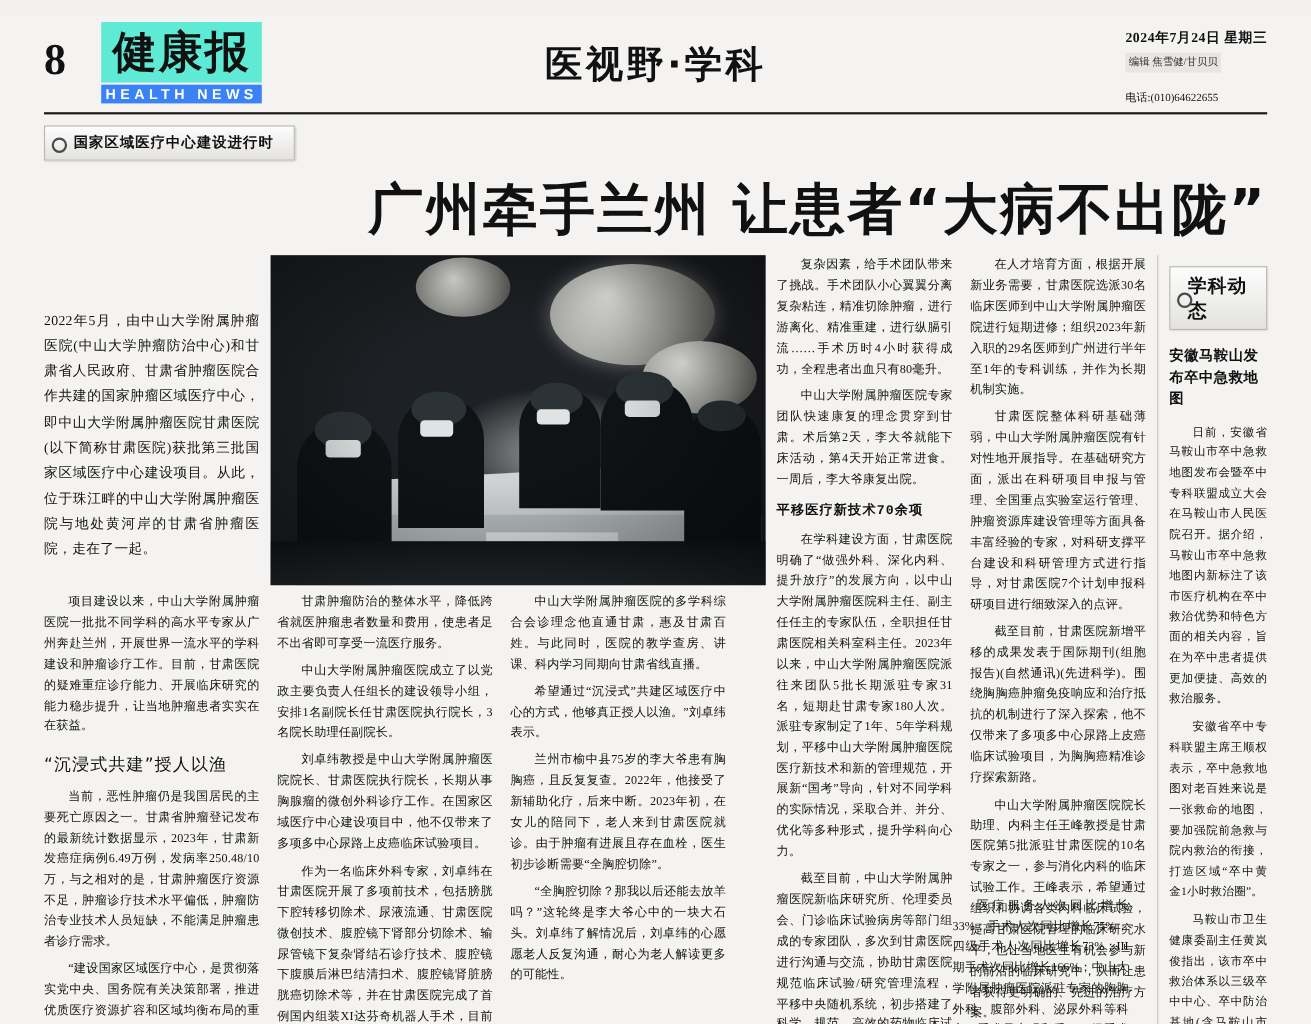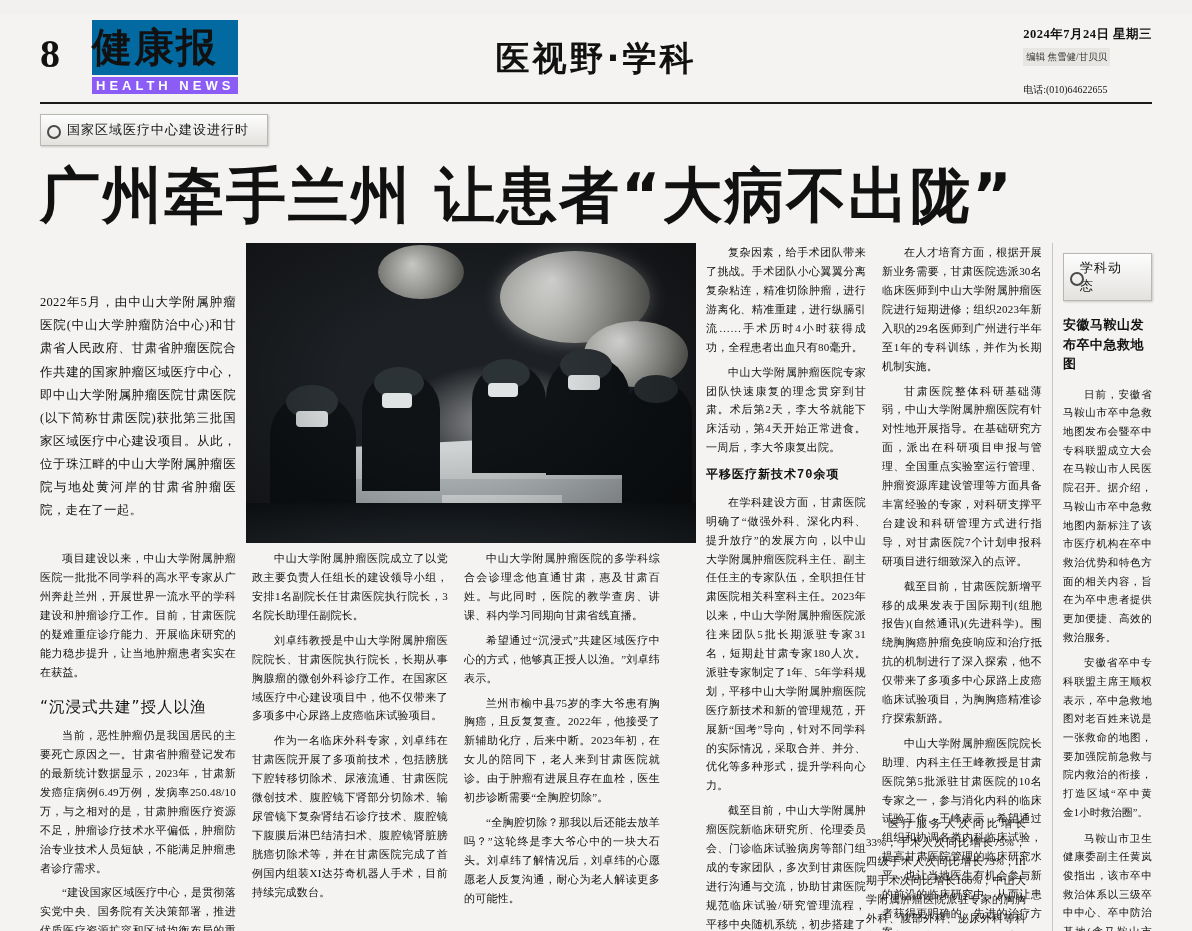--- a/index.html
+++ b/index.html
@@ -3,40 +3,40 @@
 <meta charset="utf-8">
 <style>
   html,body{margin:0;padding:0;background:#f2f1ef;}
   body{width:1192px;height:931px;font-family:"Liberation Serif",serif;color:#111;overflow:hidden;}
   .page{position:relative;width:1192px;height:931px;background:#f4f3f1;padding:0;}
   
   .masthead{position:relative;height:88px;border-bottom:2px solid #1a1a1a;margin:14px 40px 0 40px;}
   .pageno{position:absolute;left:0;top:16px;font-size:40px;font-weight:bold;font-family:"Liberation Serif",serif;}
   .logo{position:absolute;left:52px;top:6px;}
   .logo .cn{font-size:40px;font-weight:bold;letter-spacing:2px;font-family:"DejaVu Sans",sans-serif;
-            background:#0369a1;color:#111;}
-  .logo .en{margin-top:2px;background:#8b5cf6;color:#fff;font-size:13px;letter-spacing:4px;
+            background:#5eead4;color:#111;text-align:center;}
+  .logo .en{margin-top:2px;background:#3b82f6;color:#fff;font-size:13px;letter-spacing:4px;
             text-align:center;padding:1px 4px;font-family:"Liberation Sans",sans-serif;font-weight:bold;}
   .section-title{position:absolute;left:0;right:0;top:22px;text-align:center;font-size:34px;font-weight:bold;
             letter-spacing:3px;font-family:"DejaVu Sans",sans-serif;}
   .mast-right{position:absolute;right:0;top:10px;text-align:left;font-size:11px;line-height:1.7;}
   .mast-right .date{font-weight:bold;font-size:12.5px;letter-spacing:.5px;}
   .mast-right .ed{color:#333;font-size:9.5px;background:#e7e6e3;display:inline-block;padding:1px 3px;margin-top:3px;}
   .mast-right .tel{font-size:10px;margin-top:15px;}
   
   .ribbon{position:relative;display:inline-block;margin:10px 0 0 40px;
           background:linear-gradient(#fdfdfd,#e3e2df);border:1px solid #b9b7b2;
-          padding:6px 18px 6px 26px;font-size:13px;font-weight:normal;letter-spacing:1px;
+          padding:6px 18px 6px 26px;font-size:13px;font-weight:bold;letter-spacing:1px;
           font-family:"DejaVu Sans",sans-serif;box-shadow:1px 1px 2px rgba(0,0,0,.18);}
   .ribbon:before{content:"";position:absolute;left:6px;top:50%;width:10px;height:10px;margin-top:-5px;
           border:2px solid #4a4a4a;border-radius:50%;}
-  .ribbon.small{margin-left:0;font-size:13px;padding:5px 16px 5px 16px;}
-  
-  .headline{margin:16px 40px 4px 40px;font-size:60px;font-weight:bold;letter-spacing:2px;
-            font-family:"DejaVu Sans",sans-serif;line-height:1.12;}
+  .ribbon.small{margin-left:0;font-size:17px;padding:5px 16px 5px 16px;}
+  
+  .headline{margin:16px 40px 4px 40px;font-size:50px;font-weight:bold;letter-spacing:2px;
+            font-family:"DejaVu Sans",sans-serif;line-height:1.12;text-align:right;}
   
   .content{display:flex;margin:14px 40px 0 40px;}
   .left{width:656px;}
   .mid{width:340px;display:flex;margin-left:10px;}
   .right{width:158px;margin-left:10px;border-left:1px solid #c8c6c2;padding-left:10px;}
   .toprow{display:flex;}
   .lead{width:196px;font-size:12.5px;line-height:1.85;text-align:justify;padding-top:48px;letter-spacing:.3px;}
   .photo{width:450px;height:300px;margin-left:10px;position:relative;overflow:hidden;background:#1d2024;}
   .byline{margin-top:10px;font-size:11.5px;letter-spacing:.5px;}
   .byline .l2{margin-top:4px;}
@@ -145,20 +145,21 @@
 
 
       <div class="cols3">
         <div class="col">
           <p>项目建设以来，中山大学附属肿瘤医院一批批不同学科的高水平专家从广州奔赴兰州，开展世界一流水平的学科建设和肿瘤诊疗工作。目前，甘肃医院的疑难重症诊疗能力、开展临床研究的能力稳步提升，让当地肿瘤患者实实在在获益。</p>
           <div class="subhead">“沉浸式共建”授人以渔</div>
           <p>当前，恶性肿瘤仍是我国居民的主要死亡原因之一。甘肃省肿瘤登记发布的最新统计数据显示，2023年，甘肃新发癌症病例6.49万例，发病率250.48/10万，与之相对的是，甘肃肿瘤医疗资源不足，肿瘤诊疗技术水平偏低，肿瘤防治专业技术人员短缺，不能满足肿瘤患者诊疗需求。</p>
           <p>“建设国家区域医疗中心，是贯彻落实党中央、国务院有关决策部署，推进优质医疗资源扩容和区域均衡布局的重要举措。”甘肃医院院长介绍。</p>
         </div>
         <div class="col">
+          <p>甘肃肿瘤防治的整体水平，降低跨省就医肿瘤患者数量和费用，使患者足不出省即可享受一流医疗服务。</p>
           <p>中山大学附属肿瘤医院成立了以党政主要负责人任组长的建设领导小组，安排1名副院长任甘肃医院执行院长，3名院长助理任副院长。</p>
           <p>刘卓纬教授是中山大学附属肿瘤医院院长、甘肃医院执行院长，长期从事胸腺瘤的微创外科诊疗工作。在国家区域医疗中心建设项目中，他不仅带来了多项多中心尿路上皮癌临床试验项目。</p>
           <p>作为一名临床外科专家，刘卓纬在甘肃医院开展了多项前技术，包括膀胱下腔转移切除术、尿液流通、甘肃医院微创技术、腹腔镜下肾部分切除术、输尿管镜下复杂肾结石诊疗技术、腹腔镜下腹膜后淋巴结清扫术、腹腔镜肾脏膀胱癌切除术等，并在甘肃医院完成了首例国内组装XI达芬奇机器人手术，目前持续完成数台。</p>
 
           <p></p>
         </div>
         <div class="col">
           <p>中山大学附属肿瘤医院的多学科综合会诊理念他直通甘肃，惠及甘肃百姓。与此同时，医院的教学查房、讲课、科内学习同期向甘肃省线直播。</p>
           <p>希望通过“沉浸式”共建区域医疗中心的方式，他够真正授人以渔。”刘卓纬表示。</p>
           <p>兰州市榆中县75岁的李大爷患有胸胸癌，且反复复查。2022年，他接受了新辅助化疗，后来中断。2023年初，在女儿的陪同下，老人来到甘肃医院就诊。由于肿瘤有进展且存在血栓，医生初步诊断需要“全胸腔切除”。</p>

